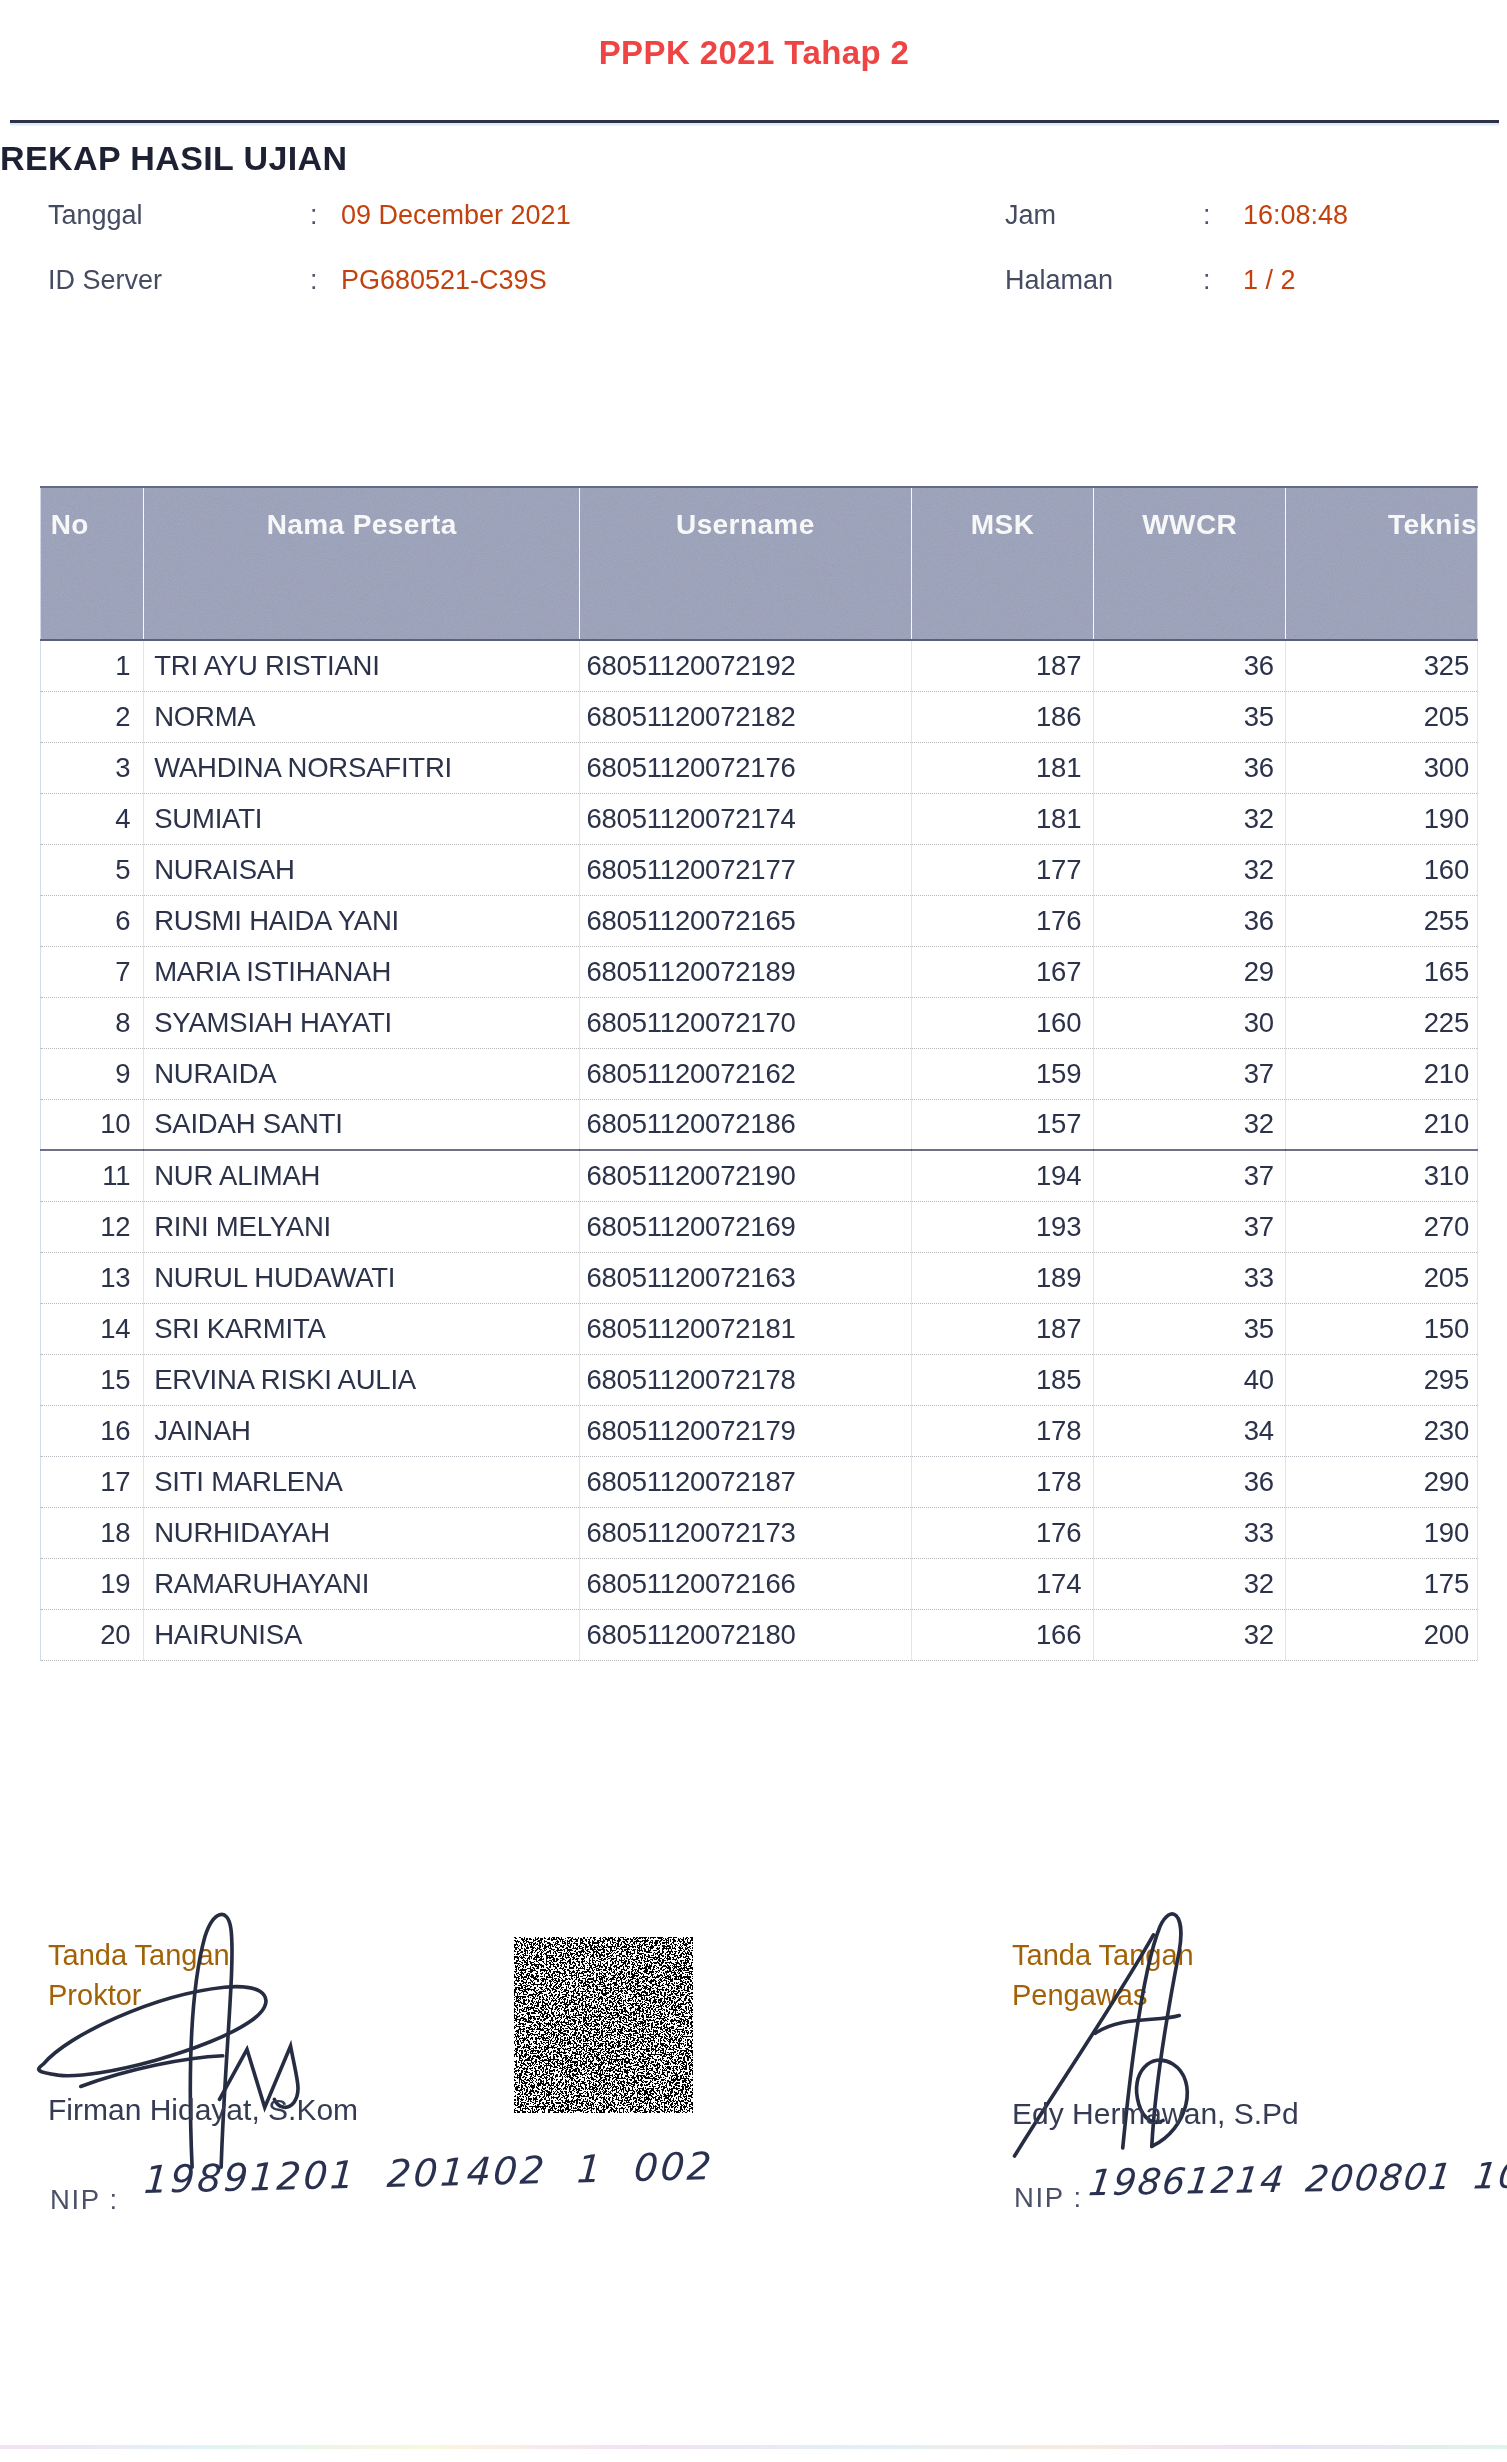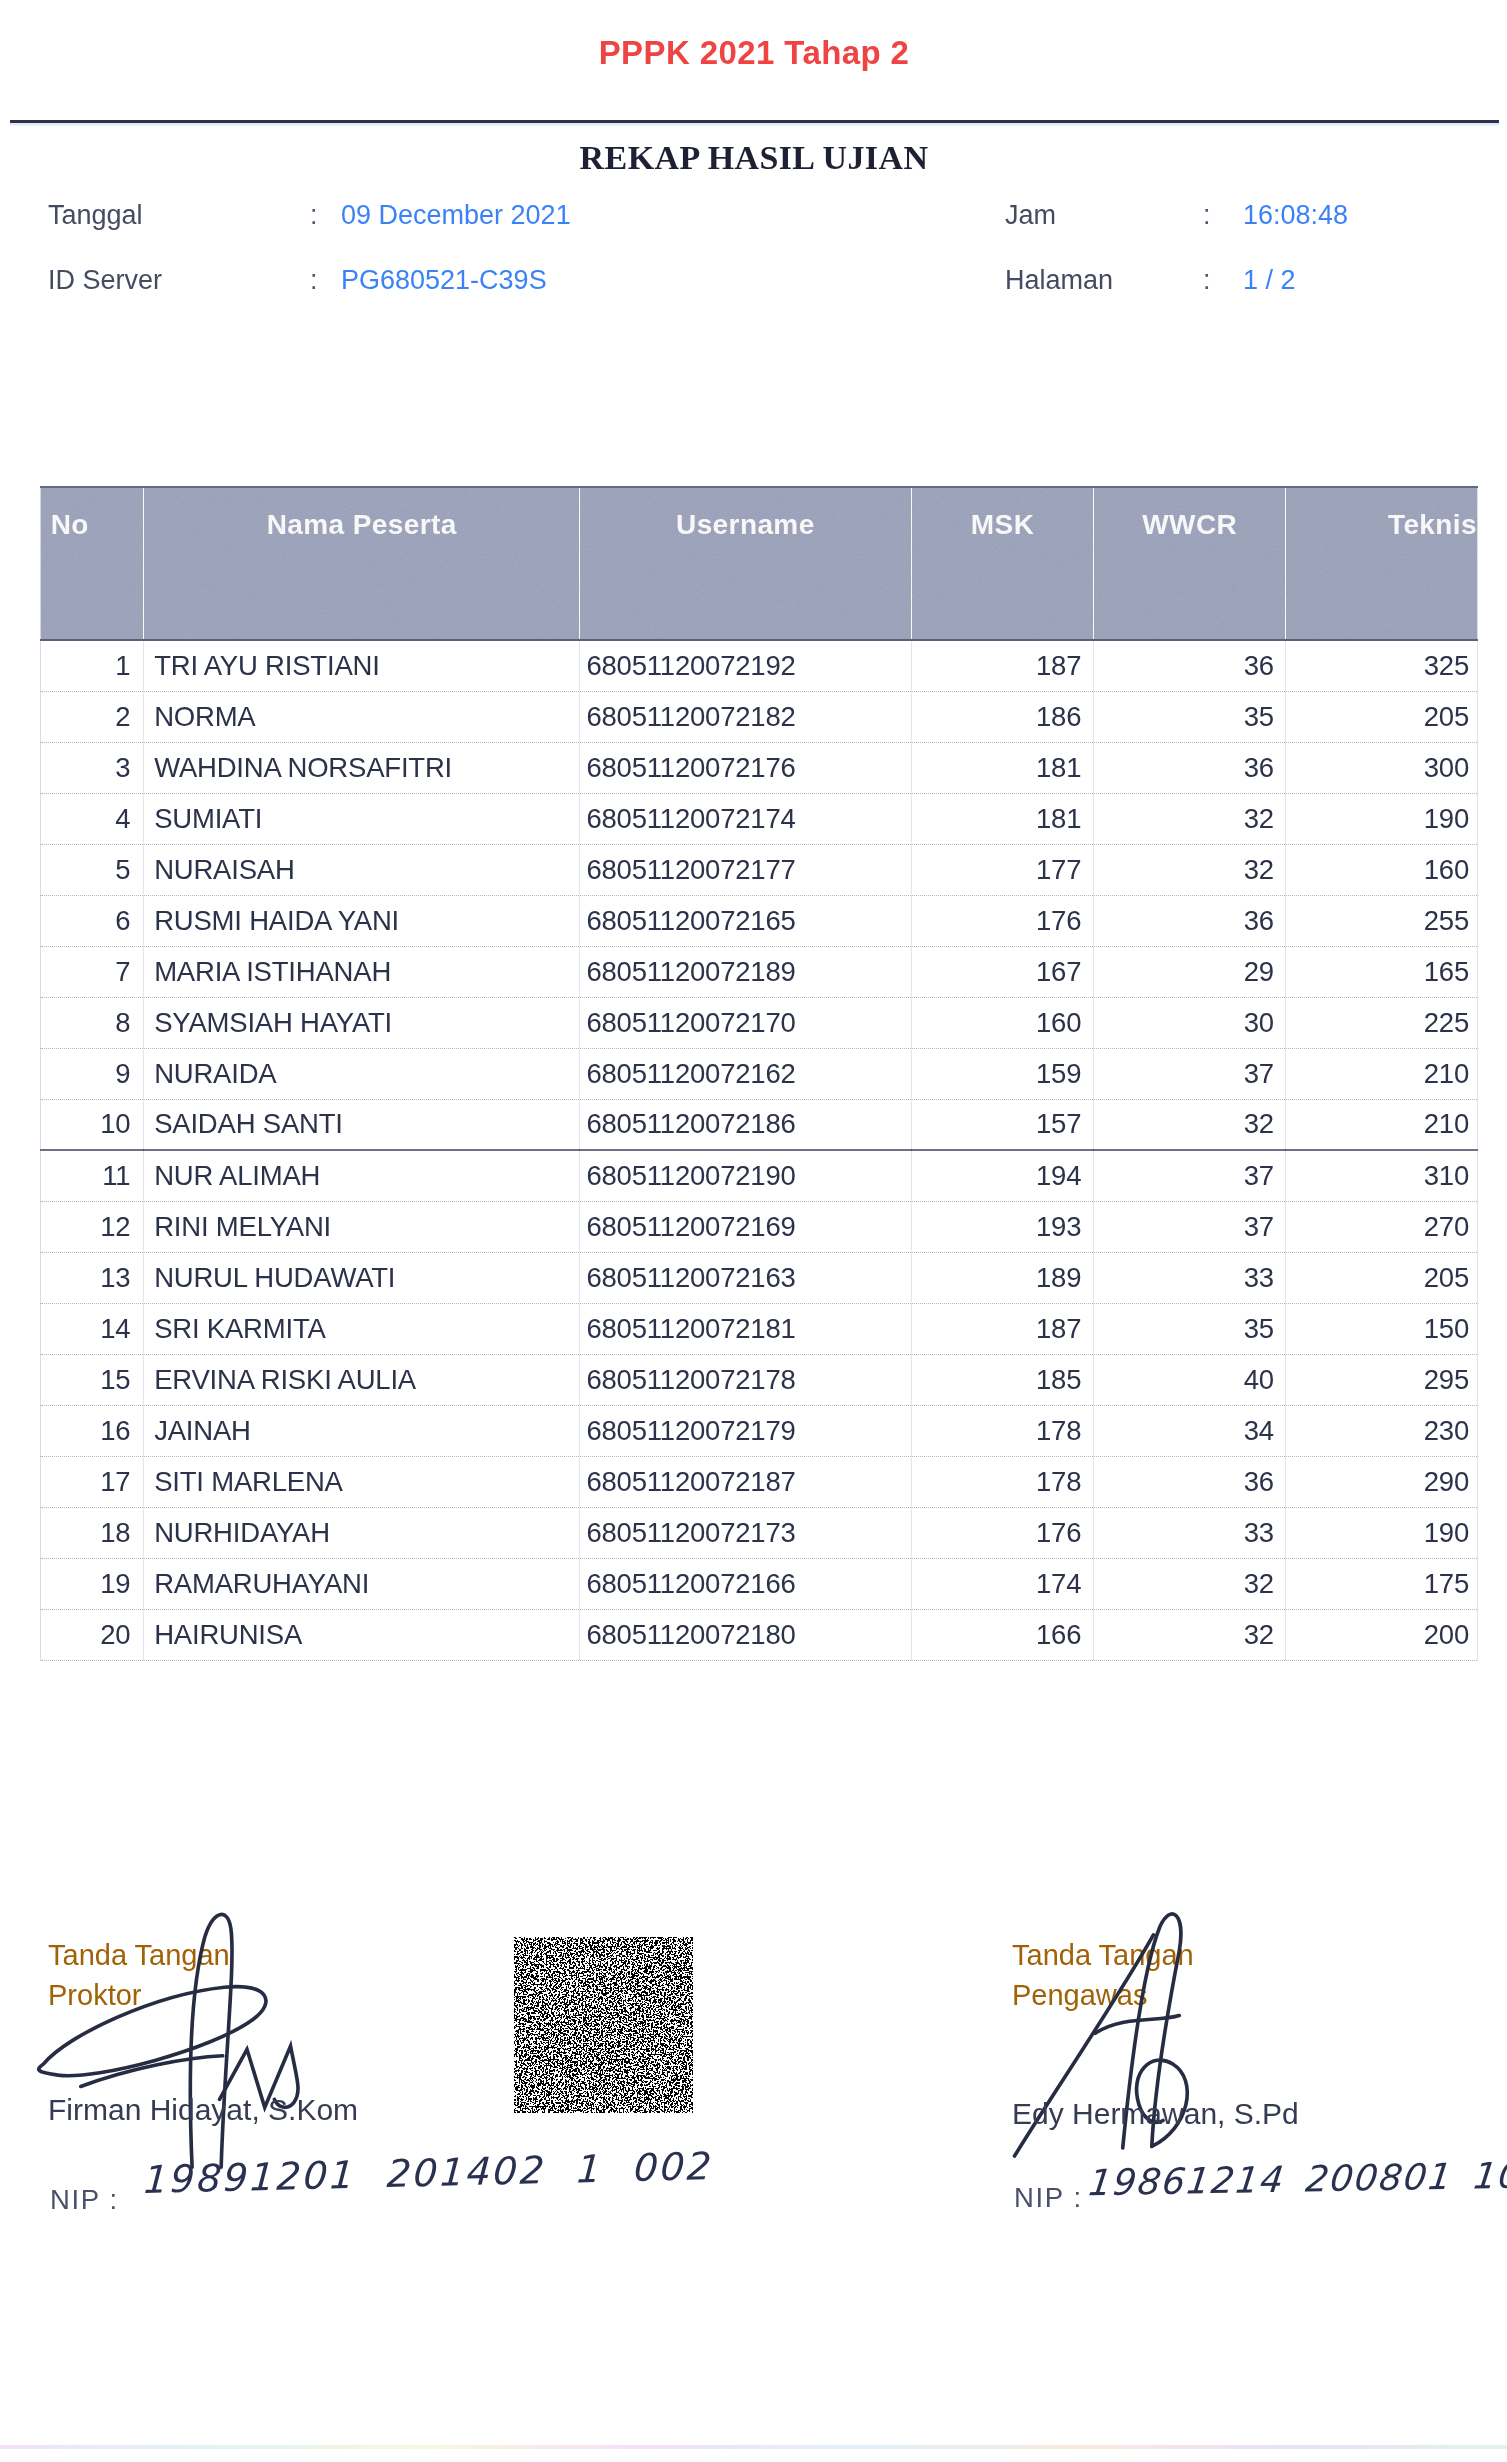--- a/index.html
+++ b/index.html
@@ -8,27 +8,27 @@
   }
   *{margin:0;padding:0;box-sizing:border-box;}
   html,body{background:#fff;}
   body{font-family:"Liberation Sans", sans-serif;}
   .page{position:relative;width:1508px;height:2462px;background:var(--page_bg);overflow:hidden;}
 
   .doc-title{position:absolute;top:34px;left:0;width:100%;text-align:center;
     font-size:33px;font-weight:bold;color:#ef4444;letter-spacing:0.4px;}
   .title-rule{position:absolute;top:120px;left:9.7px;width:1489px;height:3.2px;background:var(--rule);
     box-shadow:0 2.4px 0 rgba(90,160,230,.22);}
-  .doc-subtitle{position:absolute;top:139px;left:0;width:100%;text-align:center;
-    font-size:34px;font-weight:bold;color:#1d2133;letter-spacing:0.4px;font-family:Liberation Serif, serif;}
+  .doc-subtitle{position:absolute;top:139px;left:0;width:100%;text-align:left;
+    font-size:34px;font-weight:bold;color:#1d2133;letter-spacing:0.4px;}
 
   .meta{position:absolute;font-size:27px;color:var(--meta_text);white-space:nowrap;}
   .meta .lbl{display:inline-block;}
   .meta .sep{display:inline-block;color:#4d5370;}
-  .meta .val{display:inline-block;color:#3b82f6;}
+  .meta .val{display:inline-block;color:#c2410c;}
   .m-tanggal{top:200px;left:48px;}  .m-tanggal .lbl{width:262px;} .m-tanggal .sep{width:31px;}
   .m-idserver{top:265px;left:48px;} .m-idserver .lbl{width:262px;} .m-idserver .sep{width:31px;}
   .m-jam{top:200px;left:1005px;}     .m-jam .lbl{width:198px;} .m-jam .sep{width:40px;}
   .m-halaman{top:265px;left:1005px;} .m-halaman .lbl{width:198px;} .m-halaman .sep{width:40px;}
 
   .result-table{position:absolute;top:486px;left:40px;width:1438px;border-collapse:collapse;table-layout:fixed;
     border-left:1.6px solid rgba(160,175,210,.45);border-right:1.6px solid rgba(160,175,210,.35);}
   .result-table thead th{height:153px;vertical-align:top;padding-top:21px;
     background:var(--header_bg);color:var(--header_text);font-size:28px;font-weight:bold;letter-spacing:0.4px;
     border-top:2.4px solid #646a85;border-bottom:2.4px solid #5a6078;border-left:1.6px solid rgba(255,255,255,.75);

